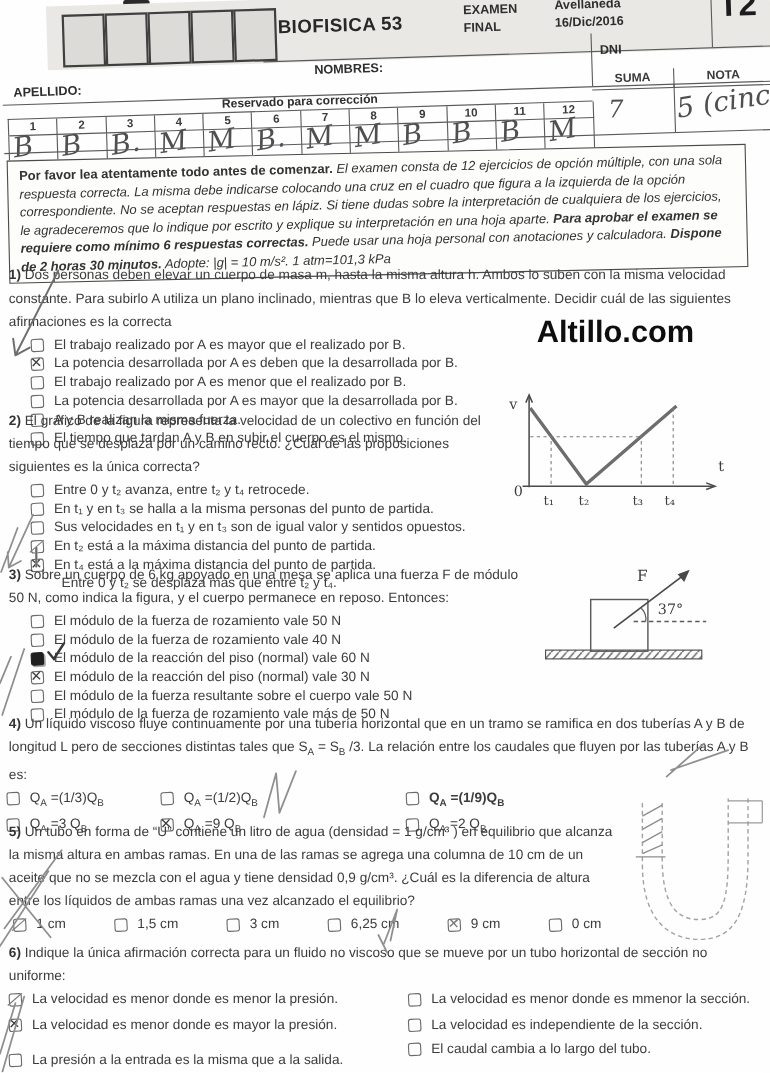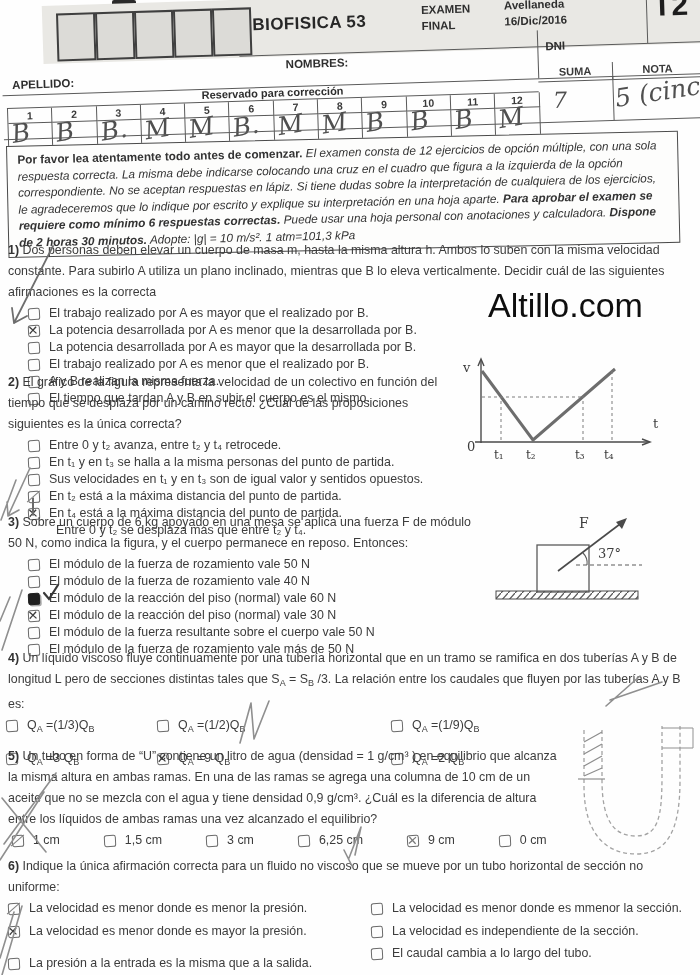--- a/index.html
+++ b/index.html
@@ -34,37 +34,37 @@
   .suma-cell .hw{position:absolute;left:14px;top:10px;font-size:22px;}
   .nota-cell{position:absolute;left:610px;top:90px;width:90px;height:44px;}
   .nota-cell .hw{position:absolute;left:2px;top:2px;font-size:25px;transform:rotate(-7deg);white-space:nowrap;}
   .scan-blob{position:absolute;left:112px;top:0;width:24px;height:6px;background:#2a2a2a;border-radius:2px;}
   
   .instructions{position:absolute;left:6px;top:146px;width:650px;transform:rotate(-1.3deg);
         transform-origin:left top;border:1.5px solid #4a4a4a;padding:5px 10px 6px 10px;
         font-size:11.8px;line-height:1.4;background:#fdfdfc;color:#333;}
   .b{font-weight:bold;} .i{font-style:italic;} .bi{font-weight:bold;font-style:italic;}
   
-  .watermark{position:absolute;left:488px;top:286px;font-size:34px;color:#0e0e0e;}
+  .watermark{position:absolute;left:488px;top:286px;font-size:28px;color:#0e0e0e;font-weight:bold;}
   
   .q{position:absolute;left:8px;width:684px;font-size:12.4px;color:#3c3c3c;}
   .stem{line-height:21px;margin:0 0 3px 0;}
   .qnum{font-weight:bold;color:#333;}
   .opts{padding-left:20px;}
   .opt{display:flex;align-items:flex-start;gap:9px;line-height:15.5px;margin:0 0 1.5px 0;}
   .cb{margin-top:2px;width:10px;height:10px;border:1.3px solid #6a6a6a;border-radius:2.5px;
       position:relative;flex:none;transform:rotate(-3deg);background:#fdfdfd;}
   .cb.mark-x::before{content:"\2715";position:absolute;left:-1.5px;top:-2.5px;font-size:13px;line-height:1;
       color:#3d3d3d;font-family:"DejaVu Sans",sans-serif;}
   .cb.mark-xp::before{content:"\2715";position:absolute;left:-1.5px;top:-2.5px;font-size:13px;line-height:1;
       color:#7a7a7a;font-family:"DejaVu Sans",sans-serif;transform:rotate(6deg);}
   .cb.mark-slash::before{content:"";position:absolute;left:-4px;top:4px;width:17px;height:0;
       border-top:1.5px solid #7d7d7d;transform:rotate(-38deg);}
   .cb.mark-fill{background:#1f1f1f;border-color:#1f1f1f;box-shadow:1.5px 1.5px 0 0 #a9a9a9;}
-  .q4grid{display:grid;grid-template-columns:140px 158px 200px;row-gap:2px;column-gap:0;gap:11px;}
+  .q4grid{display:grid;grid-template-columns:140px 158px 200px;row-gap:2px;column-gap:0;}
   .q5row{display:flex;gap:44px;margin-top:2px;}
   .q6cols{display:flex;}
   .q6col-l{width:363px;} .q6col-r{flex:1;}
   sub{font-size:9px;}
   svg text{font-family:"DejaVu Serif",serif;fill:#3d3d3d;}
   .overlay{position:absolute;left:0;top:0;pointer-events:none;}
 </style>
 </head>
 <body>
 
@@ -178,29 +178,29 @@
   
   <div class="q" style="top:240px;">
     <p class="stem"><span class="qnum">1)</span> <span>Dos personas deben elevar un cuerpo de masa m, hasta la misma altura h. Ambos lo suben con la misma velocidad constante. Para subirlo A utiliza un plano inclinado, mientras que B lo eleva verticalmente. Decidir cuál de las siguientes afirmaciones es la correcta</span></p>
     <div class="opts">
       <div class="opt">
           <span class="cb"></span>
           <span>El trabajo realizado por A es mayor que el realizado por B.</span>
         </div>
       <div class="opt">
           <span class="cb mark-x"></span>
-          <span>La potencia desarrollada por A es menor que la desarrollada por B.</span>
+          <span>La potencia desarrollada por A es deben que la desarrollada por B.</span>
+        </div>
+      <div class="opt">
+          <span class="cb"></span>
+          <span>El trabajo realizado por A es menor que el realizado por B.</span>
         </div>
       <div class="opt">
           <span class="cb"></span>
           <span>La potencia desarrollada por A es mayor que la desarrollada por B.</span>
-        </div>
-      <div class="opt">
-          <span class="cb"></span>
-          <span>El trabajo realizado por A es menor que el realizado por B.</span>
         </div>
       <div class="opt">
           <span class="cb"></span>
           <span>A y B realizan la misma fuerza.</span>
         </div>
       <div class="opt">
           <span class="cb"></span>
           <span>El tiempo que tardan A y B en subir el cuerpo es el mismo.</span>
         </div>
     </div>
@@ -313,21 +313,21 @@
     <p class="stem"><span class="qnum">4)</span> <span>Un líquido viscoso fluye continuamente por una tubería horizontal que en un tramo se ramifica en dos tuberías A y B de longitud L pero de secciones distintas tales que S<sub>A</sub> = S<sub>B</sub> /3. La relación entre los caudales que fluyen por las tuberías A y B es:</span></p>
     <div class="q4grid" style="margin-left:-2px;">
       <div class="opt">
           <span class="cb"></span>
           <span>Q<sub>A</sub> =(1/3)Q<sub>B</sub></span>
         </div>
       <div class="opt">
           <span class="cb"></span>
           <span>Q<sub>A</sub> =(1/2)Q<sub>B</sub></span>
         </div>
-      <div class="opt" style="padding-left:65px;">
+      <div class="opt" style="padding-left:65px;font-weight:bold;">
           <span class="cb"></span>
           <span>Q<sub>A</sub> =(1/9)Q<sub>B</sub></span>
         </div>
       <div class="opt">
           <span class="cb"></span>
           <span>Q<sub>A</sub> =3 Q<sub>B</sub></span>
         </div>
       <div class="opt">
           <span class="cb mark-x"></span>
           <span>Q<sub>A</sub> =9 Q<sub>B</sub></span>

